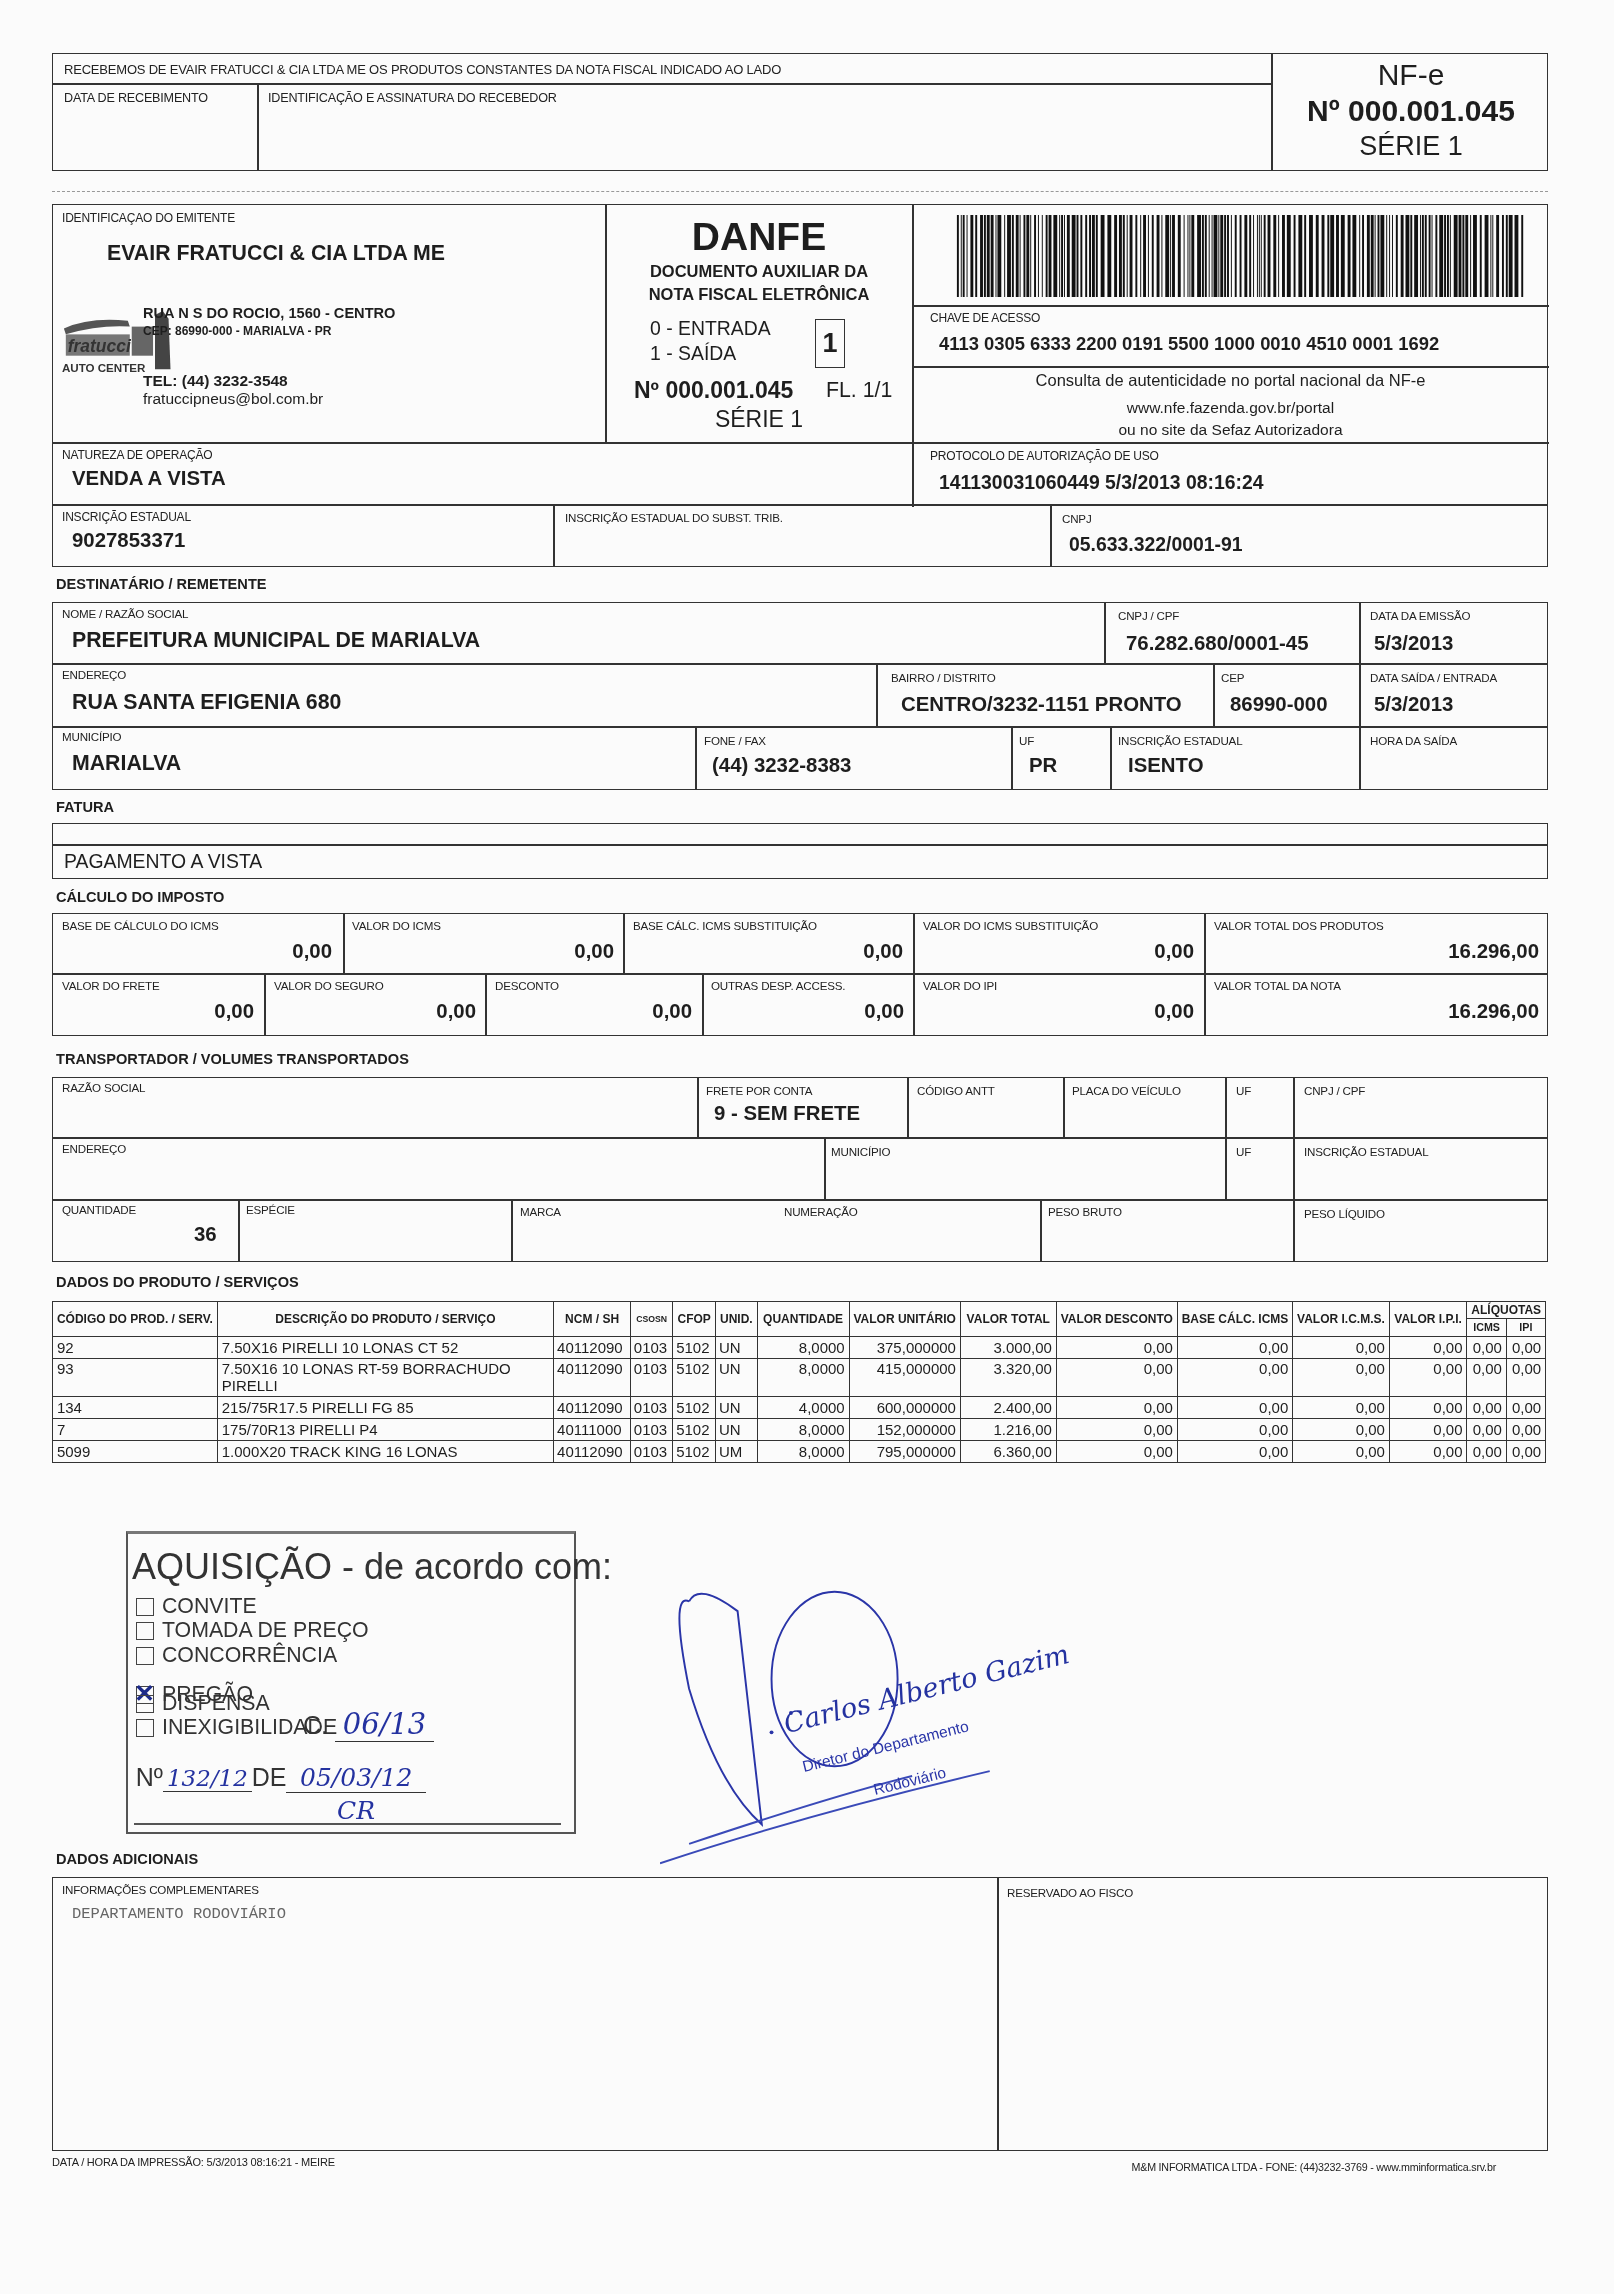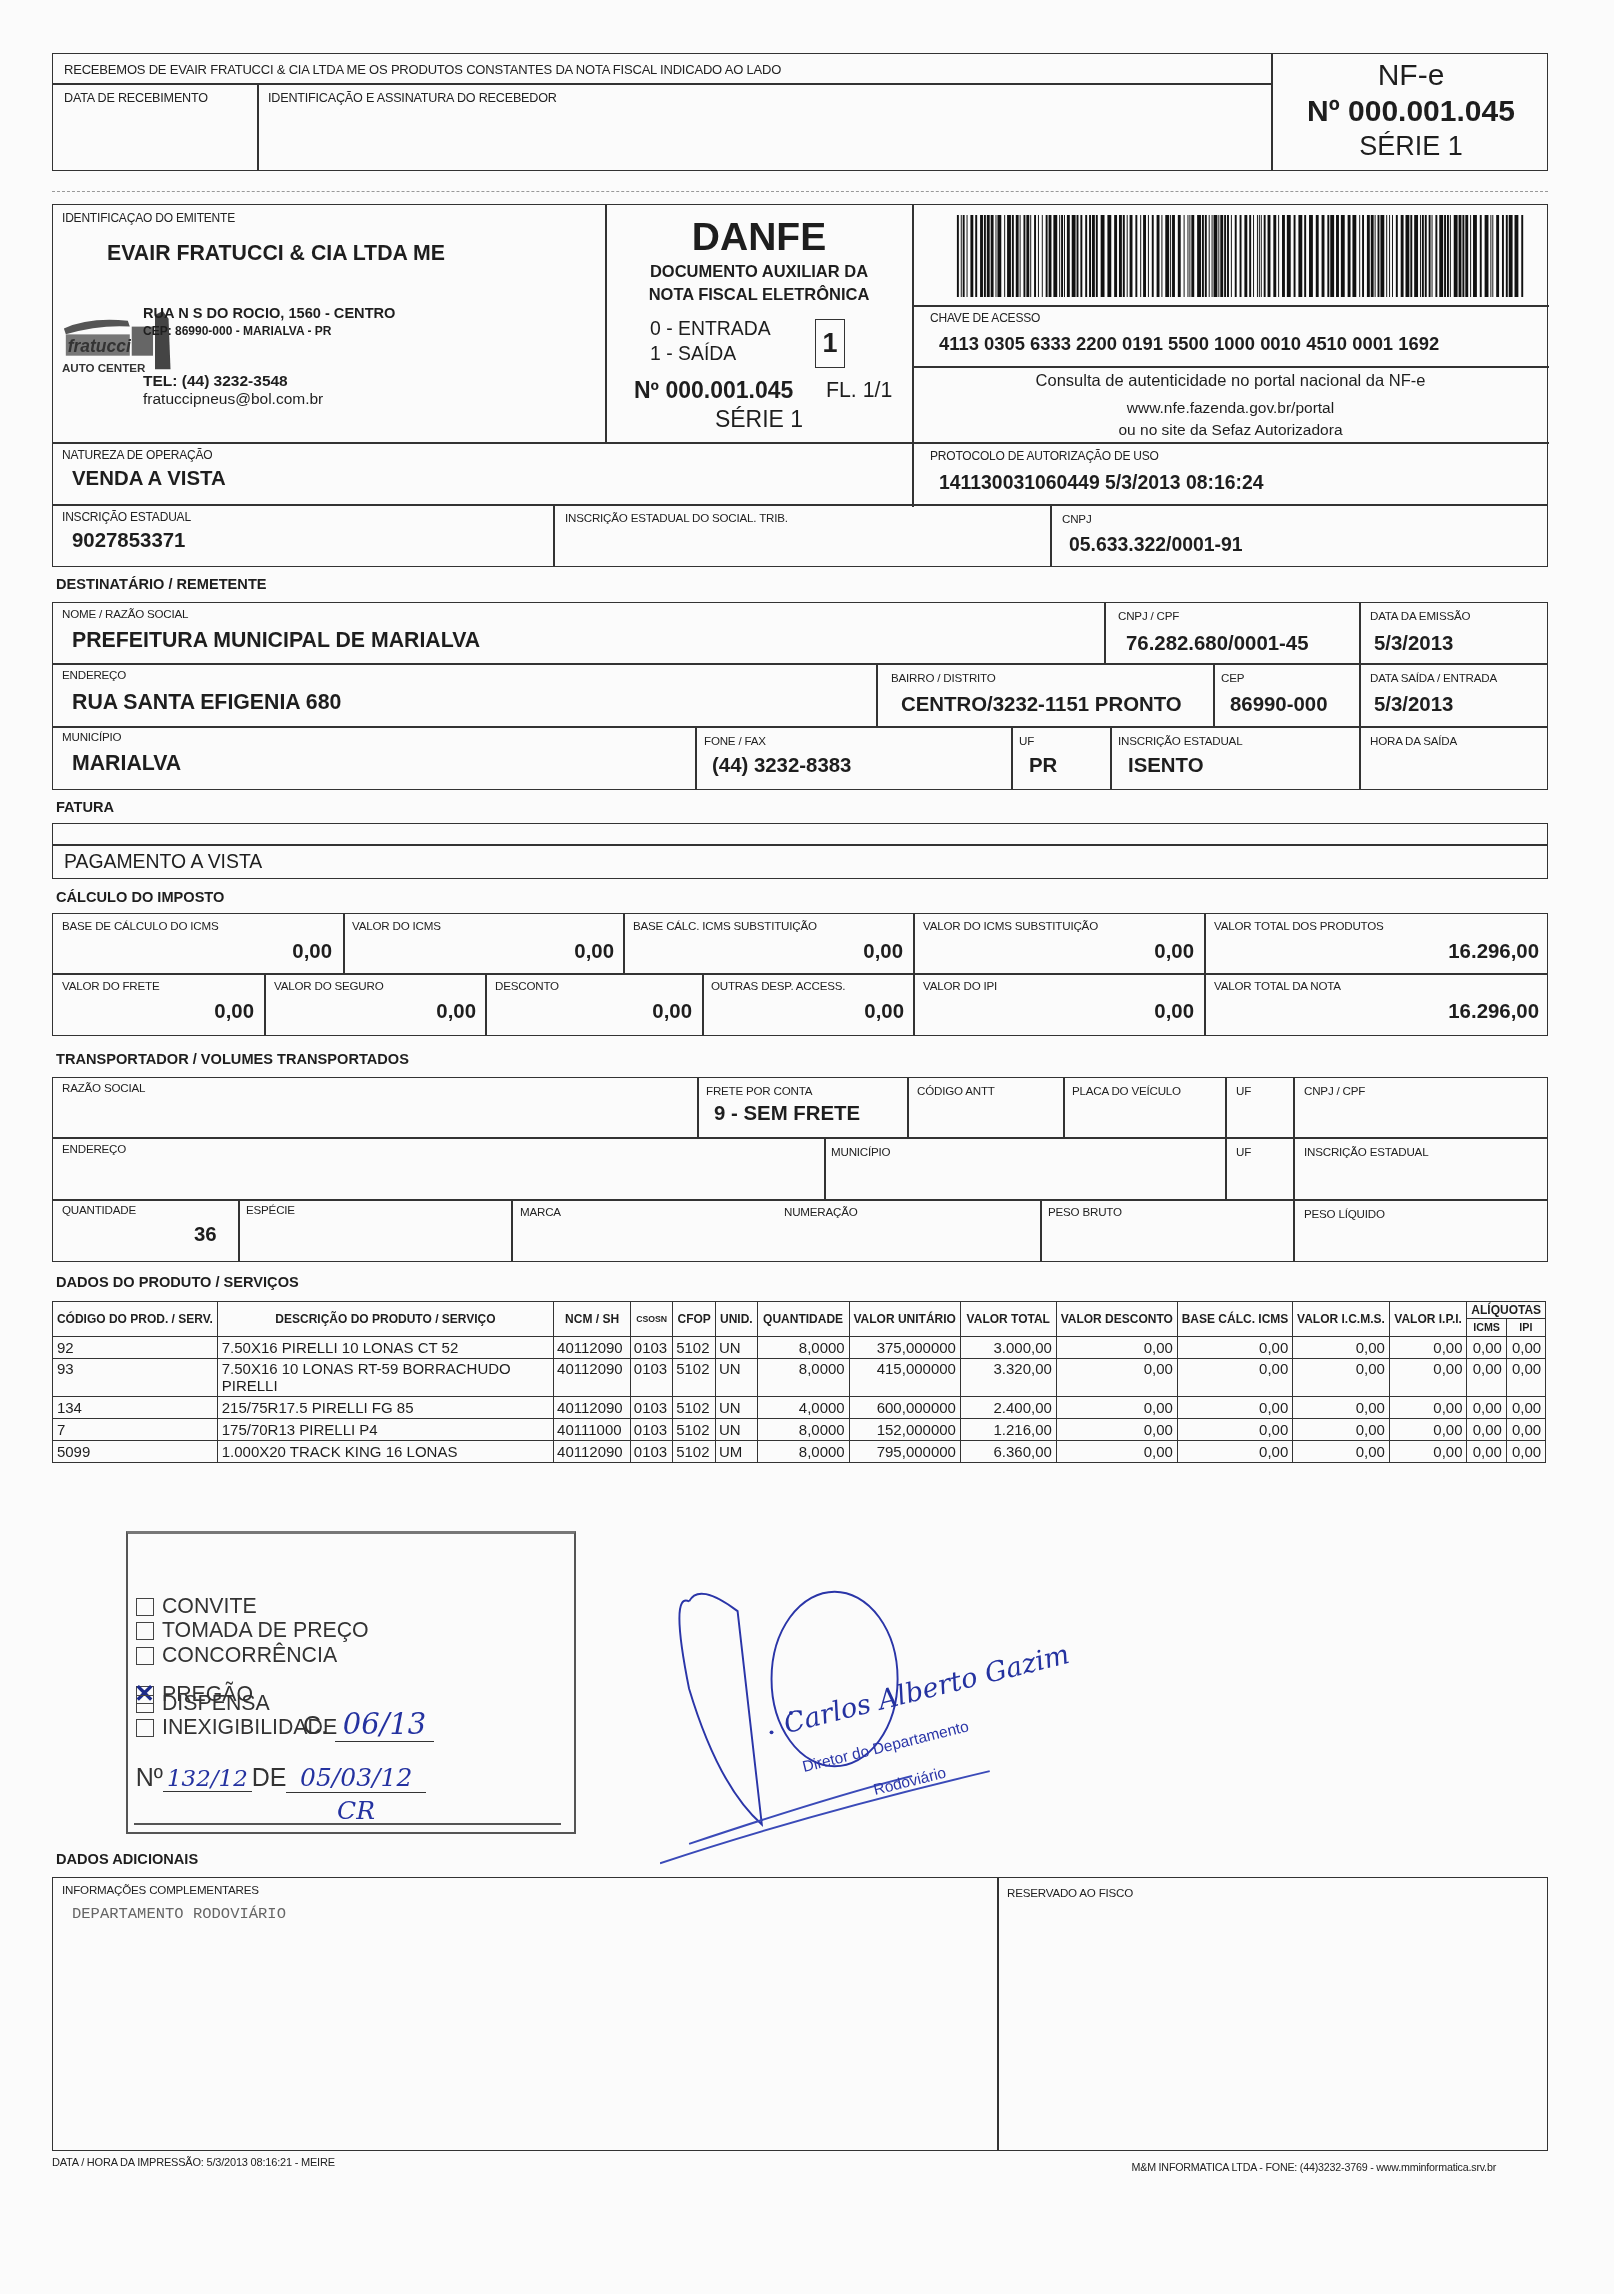--- a/index.html
+++ b/index.html
@@ -223,21 +223,21 @@
 <div class="abs c" style="left:912px;top:371px;width:637px;font-size:16.5px">Consulta de autenticidade no portal nacional da NF-e</div>
 <div class="abs c" style="left:912px;top:399px;width:637px;font-size:15.5px">www.nfe.fazenda.gov.br/portal</div>
 <div class="abs c" style="left:912px;top:421px;width:637px;font-size:15.5px">ou no site da Sefaz Autorizadora</div>
 
 <div class="lbl" style="left:62px;top:448px;font-size:12px">NATUREZA DE OPERAÇÃO</div>
 <div class="val" style="left:72px;top:467px;font-size:20.4px">VENDA A VISTA</div>
 <div class="lbl" style="left:930px;top:449px;font-size:12px">PROTOCOLO DE AUTORIZAÇÃO DE USO</div>
 <div class="val" style="left:939px;top:471px;font-size:19.4px">141130031060449 5/3/2013 08:16:24</div>
 <div class="lbl" style="left:62px;top:510px;font-size:12px">INSCRIÇÃO ESTADUAL</div>
 <div class="val" style="left:72px;top:529px;font-size:20.4px">9027853371</div>
-<div class="lbl" style="left:565px;top:511px;font-size:11.6px">INSCRIÇÃO ESTADUAL DO SOCIAL. TRIB.</div>
+<div class="lbl" style="left:565px;top:511px;font-size:11.6px">INSCRIÇÃO ESTADUAL DO SUBST. TRIB.</div>
 <div class="lbl" style="left:1062px;top:512px;font-size:11.6px">CNPJ</div>
 <div class="val" style="left:1069px;top:533px;font-size:19.4px">05.633.322/0001-91</div>
 
 <div class="sect" style="left:56px;top:576px">DESTINATÁRIO / REMETENTE</div>
 <div class="box" style="left:52px;top:602px;width:1496px;height:188px"></div>
 <div class="hl" style="left:52px;top:663px;width:1496px"></div>
 <div class="hl" style="left:52px;top:726px;width:1496px"></div>
 <div class="vl" style="left:1104px;top:602px;height:62px"></div>
 <div class="vl" style="left:1359px;top:602px;height:188px"></div>
 <div class="vl" style="left:876px;top:663px;height:64px"></div>
@@ -454,20 +454,21 @@
         <td class="n">0,00</td>
         <td class="n">0,00</td>
         <td class="n">0,00</td>
         <td class="n">0,00</td>
         <td class="n">0,00</td>
       </tr>
     </tbody>
 </table>
 
 <div class="stamp">
+  <div class="t">AQUISIÇÃO - de acordo com:</div>
   <div id="stamp-opts">
       <div class="opt" style="top: 60px;"><span class="cb"></span><span>CONVITE</span></div>
       <div class="opt" style="top: 84px;"><span class="cb"></span><span>TOMADA DE PREÇO</span></div>
       <div class="opt" style="top: 109px;"><span class="cb"></span><span>CONCORRÊNCIA</span></div>
       <div class="opt" style="top: 133px; margin-top: 15px;"><span class="cb x"></span><span>PREGÃO</span></div>
       <div class="opt" style="top: 157px;"><span class="cb"></span><span>DISPENSA</span></div>
       <div class="opt" style="top: 181px;"><span class="cb"></span><span>INEXIGIBILIDADE</span></div>
     </div>
   <div class="abs" style="left:175px;top:173px;font-size:25px;color:#333">
     <span>C.</span>

